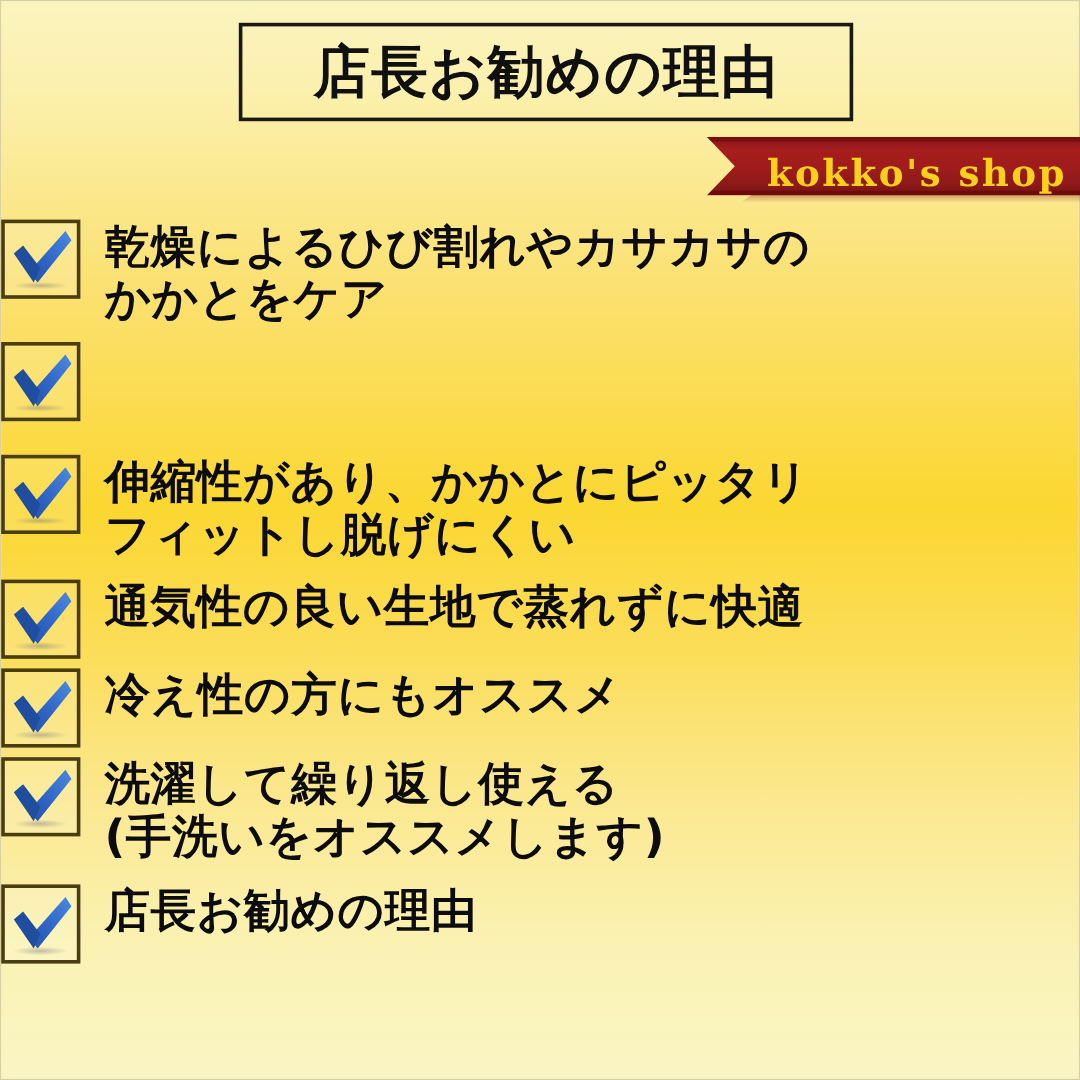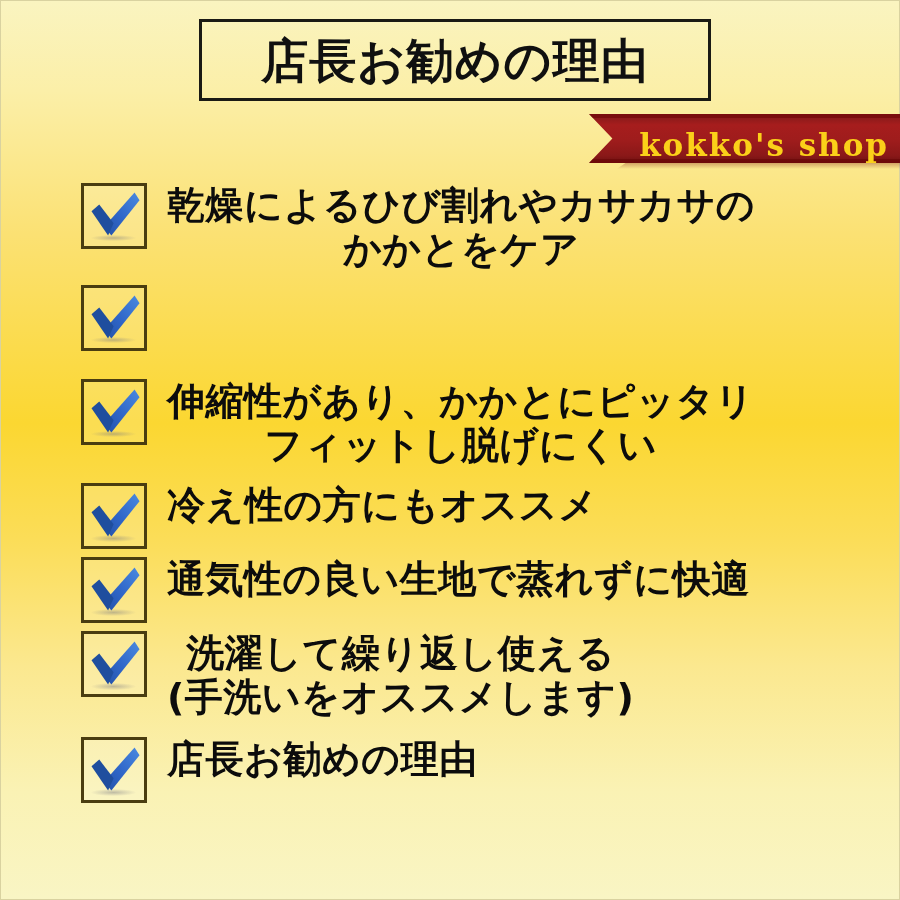--- a/index.html
+++ b/index.html
@@ -106,23 +106,21 @@
   #list {
     position: absolute;
     left: 0;
     top: 178px;
     width: 900px;
   }
   .item {
     position: relative;
     display: flex;
     align-items: flex-start;
-    padding-left: 80px;
     margin-bottom: 8px;
-    text-align: center;
   }
   .checkbox {
     flex: 0 0 auto;
     width: 66px;
     height: 66px;
     box-sizing: border-box;
     border: 3px solid #4a3d10;
     background: rgba(255,255,255,0.16);
     position: relative;
     margin-top: 4px;
@@ -222,53 +220,53 @@
                 <stop offset="100%" stop-color="#4a8ae0"></stop>
               </linearGradient>
             </defs>
             <polygon points="88,8 97,22 46,86 33,70" fill="url(#cg2)"></polygon>
             <polygon points="10,42 24,30 50,64 40,86" fill="#1f4e9e"></polygon>
           </svg>
         </div>
         <div class="item-text">伸縮性があり、かかとにピッタリ
 フィットし脱げにくい</div>
       </div>
+      <div class="item i3">
+        <div class="checkbox">
+          <div class="check-shadow"></div>
+          <svg class="check-svg" viewBox="0 0 100 100">
+            <defs>
+              <linearGradient id="cg3" x1="0" y1="1" x2="1" y2="0">
+                <stop offset="0%" stop-color="#2452a8"></stop>
+                <stop offset="45%" stop-color="#2f66c8"></stop>
+                <stop offset="100%" stop-color="#4a8ae0"></stop>
+              </linearGradient>
+            </defs>
+            <polygon points="88,8 97,22 46,86 33,70" fill="url(#cg3)"></polygon>
+            <polygon points="10,42 24,30 50,64 40,86" fill="#1f4e9e"></polygon>
+          </svg>
+        </div>
+        <div class="item-text">通気性の良い生地で蒸れずに快適</div>
+      </div>
       <div class="item i4">
         <div class="checkbox">
           <div class="check-shadow"></div>
           <svg class="check-svg" viewBox="0 0 100 100">
             <defs>
               <linearGradient id="cg4" x1="0" y1="1" x2="1" y2="0">
                 <stop offset="0%" stop-color="#2452a8"></stop>
                 <stop offset="45%" stop-color="#2f66c8"></stop>
                 <stop offset="100%" stop-color="#4a8ae0"></stop>
               </linearGradient>
             </defs>
             <polygon points="88,8 97,22 46,86 33,70" fill="url(#cg4)"></polygon>
             <polygon points="10,42 24,30 50,64 40,86" fill="#1f4e9e"></polygon>
           </svg>
         </div>
         <div class="item-text">冷え性の方にもオススメ</div>
-      </div>
-      <div class="item i3">
-        <div class="checkbox">
-          <div class="check-shadow"></div>
-          <svg class="check-svg" viewBox="0 0 100 100">
-            <defs>
-              <linearGradient id="cg3" x1="0" y1="1" x2="1" y2="0">
-                <stop offset="0%" stop-color="#2452a8"></stop>
-                <stop offset="45%" stop-color="#2f66c8"></stop>
-                <stop offset="100%" stop-color="#4a8ae0"></stop>
-              </linearGradient>
-            </defs>
-            <polygon points="88,8 97,22 46,86 33,70" fill="url(#cg3)"></polygon>
-            <polygon points="10,42 24,30 50,64 40,86" fill="#1f4e9e"></polygon>
-          </svg>
-        </div>
-        <div class="item-text">通気性の良い生地で蒸れずに快適</div>
       </div>
       <div class="item i5">
         <div class="checkbox">
           <div class="check-shadow"></div>
           <svg class="check-svg" viewBox="0 0 100 100">
             <defs>
               <linearGradient id="cg5" x1="0" y1="1" x2="1" y2="0">
                 <stop offset="0%" stop-color="#2452a8"></stop>
                 <stop offset="45%" stop-color="#2f66c8"></stop>
                 <stop offset="100%" stop-color="#4a8ae0"></stop>

